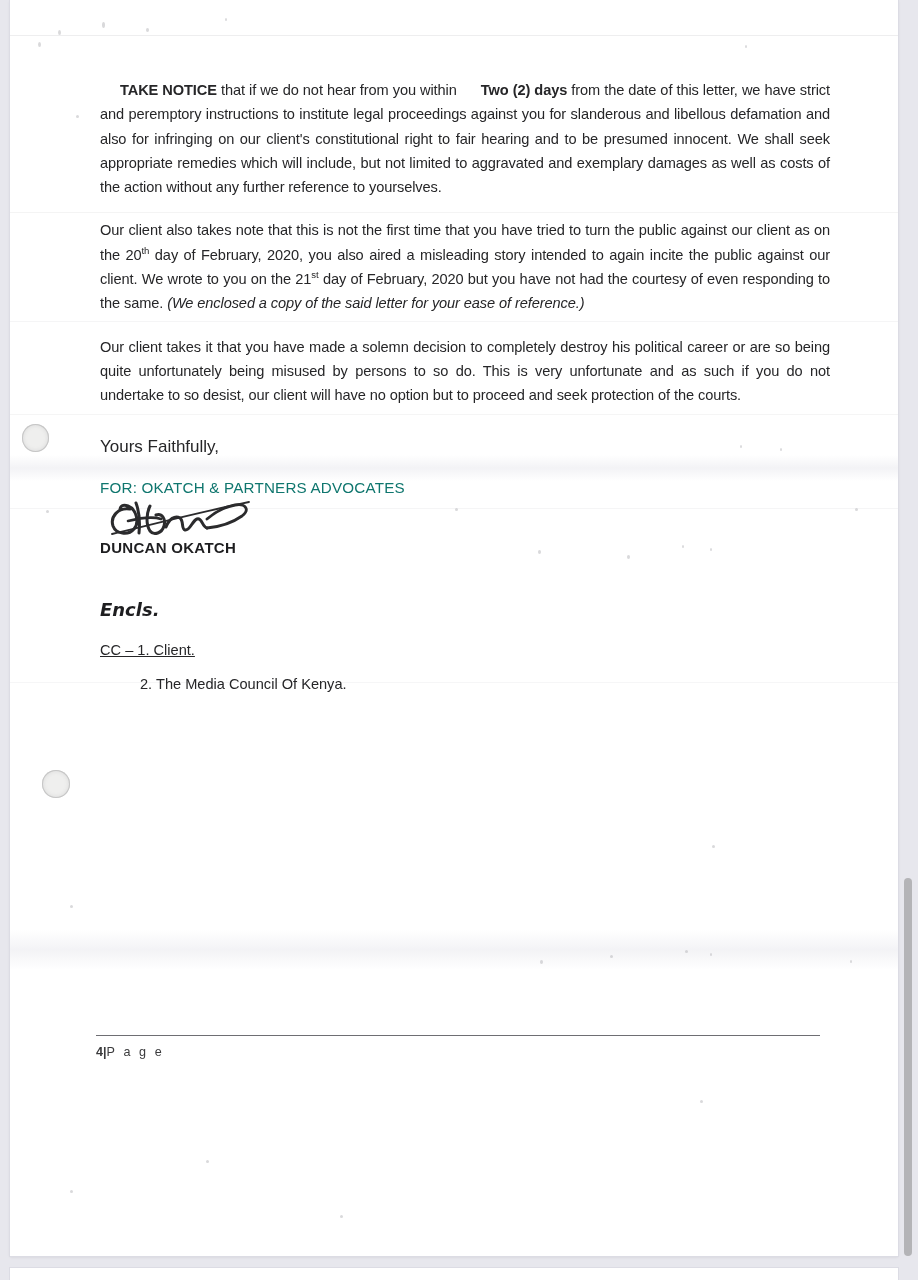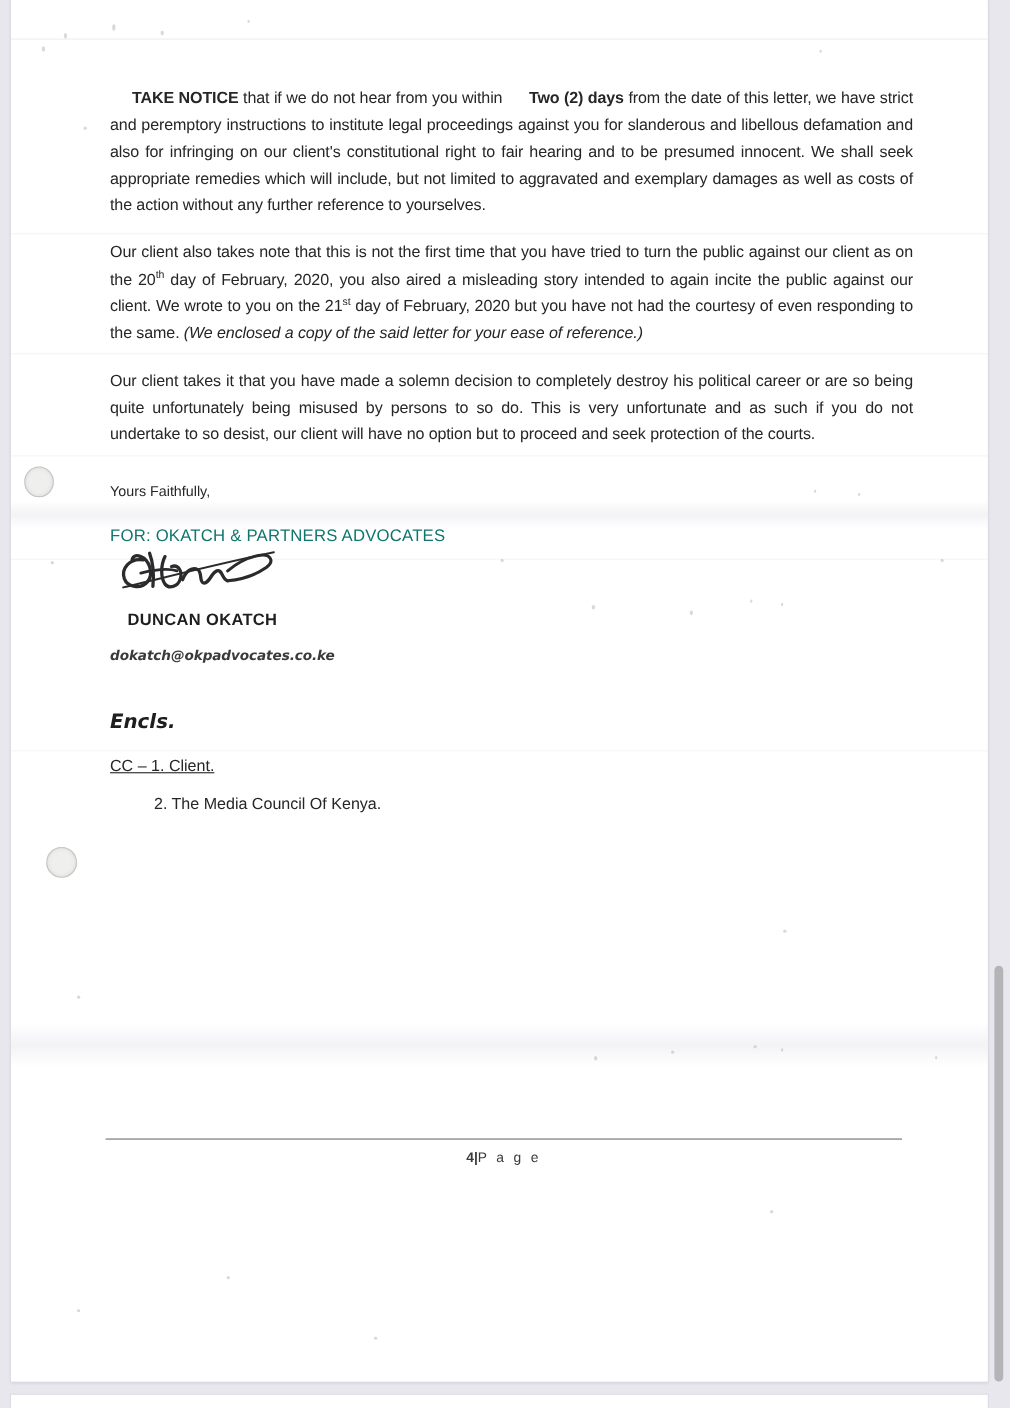--- a/index.html
+++ b/index.html
@@ -92,21 +92,21 @@
   }
   p.para b { font-weight: 700; margin-left: 20px; }
   p.para i { }
   sup { font-size: 9.6px; vertical-align: super; line-height: 0; }
 
   .gap-lg { margin-bottom: 27px; }
 
   .salutation {
     margin: 0;
     padding-top: 9px;
-    font-size: 13px;
+    font-size: 17px;
     line-height: 22px;
     color: #262628;
   }
   .firm-line {
     margin: 0;
     padding-top: 21px;
     font-size: 15.2px;
     font-weight: 400;
     letter-spacing: .2px;
     color: #0f766e;
@@ -115,21 +115,21 @@
   
   .sig-wrap {
     position: relative;
     height: 42px;
     margin-top: 1px;
     margin-left: 6px;
   }
   .sig-wrap svg { position: absolute; left: 0; top: 0; }
 
   .signer-name {
-    margin: 16px;
+    margin: 0;
     font-size: 15px;
     font-weight: 700;
     letter-spacing: .3px;
     color: #1e1e20;
   }
   .signer-email {
     margin: 2px 0 0 0;
     font-size: 12.4px;
     font-style: italic;
     font-weight: 600;
@@ -172,21 +172,20 @@
   .footer-rule {
     height: 1px;
     background: #55555a;
     opacity: .85;
   }
   .footer-text {
     margin: 9px 0 0 0;
     font-size: 12.6px;
     color: #3b3b3d;
     font-weight: 700;
-    text-align: center;
   }
   .footer-text .pg {
     font-weight: 400;
     letter-spacing: 2.6px;
   }
 
   
   #scrollbar-track {
     position: absolute;
     right: 0;
@@ -279,21 +278,20 @@
             <path d="M22 24 C34 21, 46 19, 55 22" stroke-width="2.6"></path>
             <path d="M44 9 C40 17, 40 28, 44 34 C48 39, 56 36, 58 29 C60 22, 56 16, 50 18" stroke-width="3"></path>
             <path d="M60 30 C63 22, 69 18, 74 21 C78 24, 75 32, 79 33 C84 34, 86 24, 91 22 C96 20, 96 30, 101 31" stroke-width="3"></path>
             <path d="M101 31 C112 30, 126 26, 136 19 C144 13, 140 6, 129 8 C118 10, 108 16, 101 22" stroke-width="2.8"></path>
             <path d="M6 37 C40 29, 90 16, 143 5" stroke-width="1.8"></path>
           </g>
         </svg>
       </div>
 
       <p class="signer-name">DUNCAN OKATCH</p>
-      <p class="signer-email">dokatch@okpadvocates.co.ke</p>
 
       <p class="encls">Encls.</p>
 
       <p class="cc-line">CC – 1. Client.</p>
       <p class="cc-line2">2. The Media Council Of Kenya.</p>
 
     </div>
 
     <div class="footer">
       <div class="footer-rule"></div>

